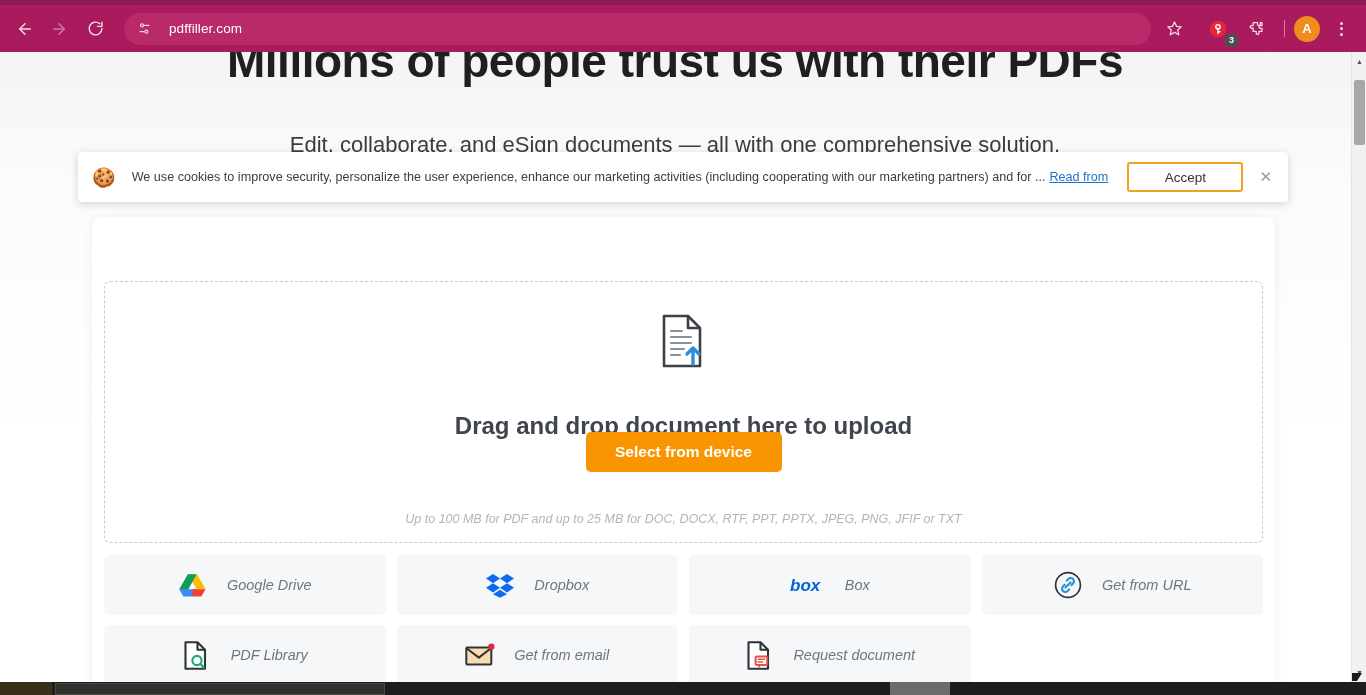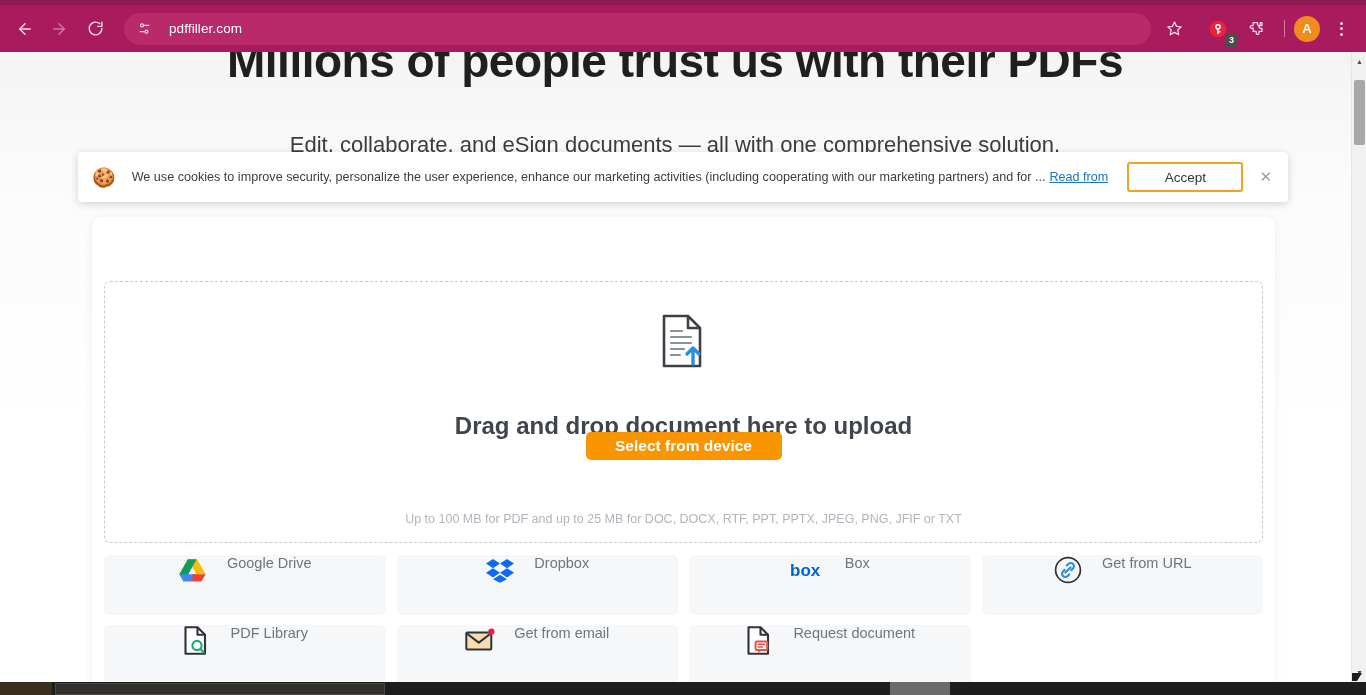--- a/index.html
+++ b/index.html
@@ -156,48 +156,49 @@
     transform: translateX(-50%);
   }
   #dropzone-title {
     position: absolute; left: 0; top: 118px;
     width: 100%; text-align: center;
     font-size: 24px; font-weight: bold; color: #3f444d; margin-top: 12px;
   }
   #select-from-device-button {
     position: absolute; left: 50%; top: 150px;
     transform: translateX(-50%);
-    width: 196px; height: 28px;
+    width: 196px; height: 40px;
     background: #f99500;
     border: none; border-radius: 5px;
     color: #ffffff; font-size: 15.5px; font-weight: bold;
     font-family: "Liberation Sans", sans-serif;
     cursor: pointer;
   }
   #dropzone-hint {
     position: absolute; left: 0; top: 230px;
     width: 100%; text-align: center;
-    font-size: 12.5px; color: #b1b5bb;
+    font-size: 12.5px; color: #b1b5bb; font-style: italic;
   }
 
   
   #source-grid {
     position: absolute; left: 12px; top: 338px;
     width: 1159px;
     display: grid;
     grid-template-columns: repeat(4, 1fr);
     gap: 10px 11px;
   }
   .source-tile {
     height: 60px;
     background: #f5f7f9;
     border-radius: 5px;
-    display: flex; align-items: flex-start; justify-content: center;
+    display: flex; align-items: center; justify-content: center;
     gap: 19px;
     cursor: pointer;
+    font-style: italic;
   }
   .source-tile .tile-label {
     font-size: 14.5px; color: #6f767e;
   }
   .tile-ico { width: 30px; height: 30px; display: flex; align-items: center; justify-content: center; }
 
   
   #cookie-banner {
     position: absolute; left: 78px; top: 100px;
     width: 1210px; height: 50px;

